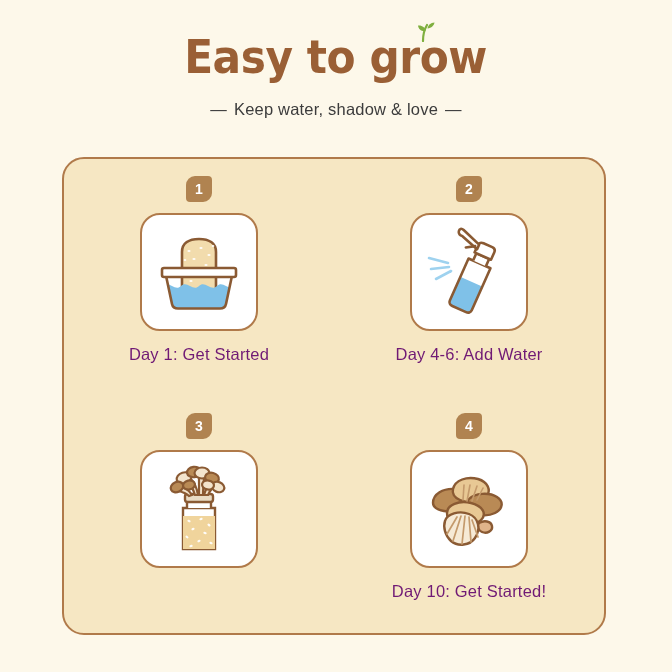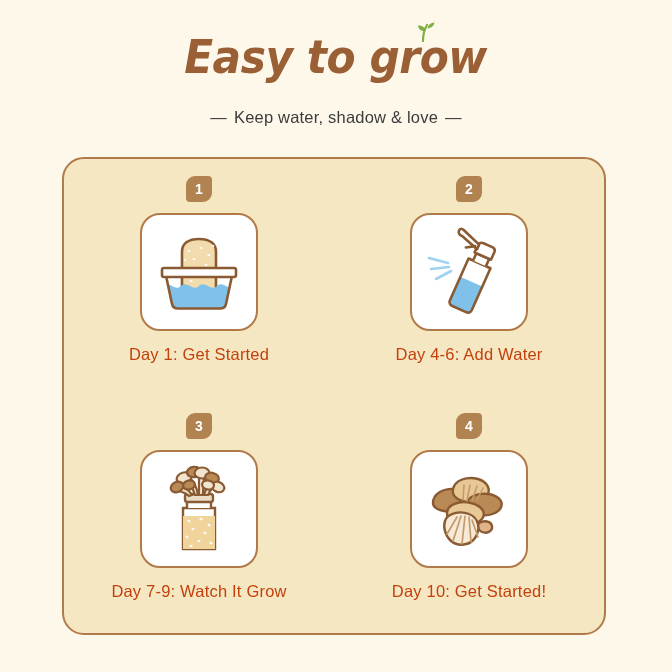--- a/index.html
+++ b/index.html
@@ -20,41 +20,40 @@
     position: absolute;
     top: 0;
     left: 0;
     width: 672px;
     text-align: center;
   }
   .title-wrap {
     position: relative;
     display: inline-block;
     margin-top: 34px;
-    font-style: italic;
   }
   .title {
     font-family: "DejaVu Sans", sans-serif;
     font-weight: bold;
     font-size: 46px;
     letter-spacing: -0.5px;
     color: #9a5f35;
     line-height: 1;
     transform: scaleX(0.92);
     transform-origin: center;
   }
   .leaf-sprout {
     position: absolute;
     top: -12px;
     right: 64px;
     width: 26px;
     height: 20px;
   }
   .subtitle {
-    margin-top: 28px;
+    margin-top: 20px;
     font-size: 16.5px;
     color: #3c3c3c;
     letter-spacing: 0.2px;
   }
   .subtitle .dash {
     color: #3c3c3c;
     padding: 0 7px;
   }
 
   
@@ -114,21 +113,21 @@
     display: flex;
     align-items: center;
     justify-content: center;
     box-sizing: border-box;
   }
   .card svg { display: block; }
 
   .step-label {
     margin-top: 14px;
     font-size: 16.5px;
-    color: #c2410c;
+    color: #701a75;
     letter-spacing: 0.2px;
     white-space: nowrap;
   }
 </style>
 </head>
 <body>
 
 <div class="header">
   <div class="title-wrap">
     <div class="title">Easy to grow</div>
@@ -256,21 +255,20 @@
             <ellipse cx="26" cy="26" rx="6.5" ry="5" fill="#b98a55" transform="rotate(-25 26 26)"></ellipse>
             <ellipse cx="43" cy="11" rx="7" ry="5.2" fill="#b98a55" transform="rotate(-8 43 11)"></ellipse>
             <ellipse cx="51" cy="12" rx="7.5" ry="5.5" fill="#f3e4cd"></ellipse>
             <ellipse cx="61" cy="17" rx="7" ry="5.2" fill="#b98a55" transform="rotate(14 61 17)"></ellipse>
             <ellipse cx="67" cy="26" rx="6.5" ry="5" fill="#f3e4cd" transform="rotate(22 67 26)"></ellipse>
             <ellipse cx="57" cy="24" rx="6" ry="4.5" fill="#f3e4cd" transform="rotate(10 57 24)"></ellipse>
             <ellipse cx="38" cy="24" rx="6" ry="4.5" fill="#b98a55" transform="rotate(-12 38 24)"></ellipse>
           </g>
         </svg>
       </div>
-      <div class="step-label">Day 7-9: Watch It Grow</div>
     </div>
 
     <div class="step">
       <div class="badge">4</div>
       <div class="card">
         <svg width="96" height="96" viewBox="0 0 96 96">
           <g stroke="#8a5a33" stroke-width="2.4" stroke-linejoin="round">
 
             <path d="M12 42 C12 33, 22 27, 34 28 C46 29, 52 35, 50 42 C48 49, 34 52, 23 50 C15 48.5, 12 46, 12 42 Z" fill="#b98a55"></path>
 

